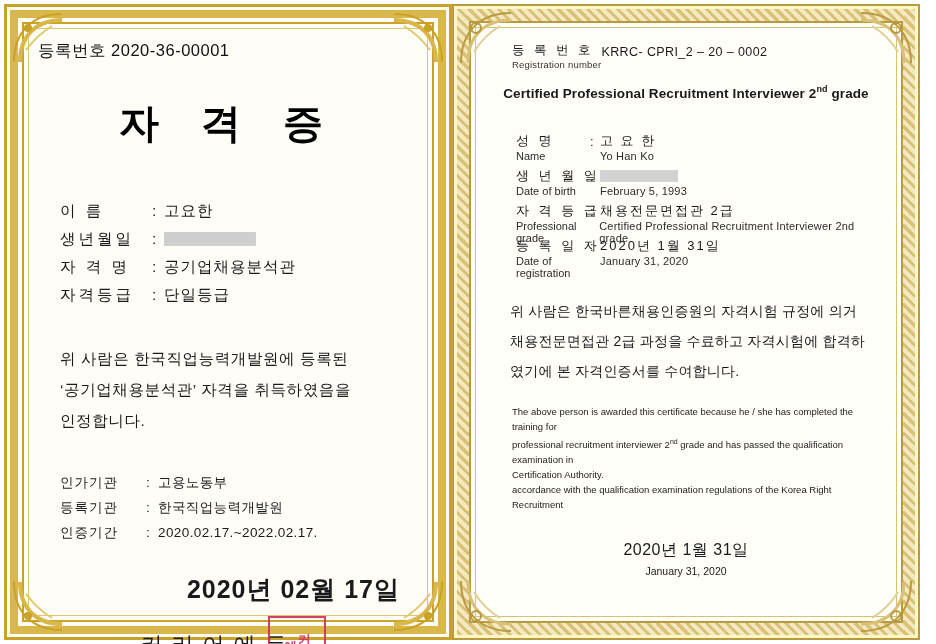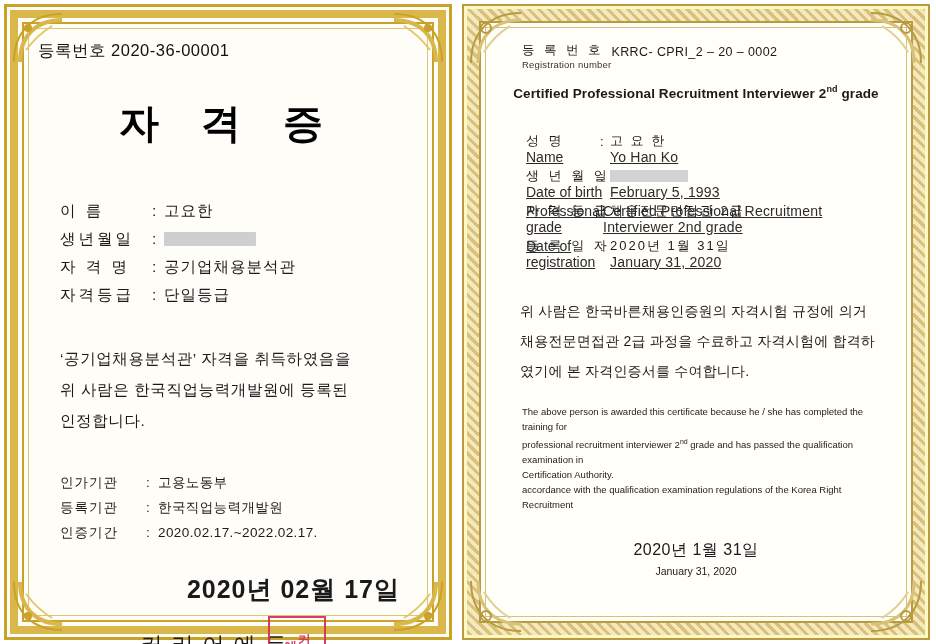--- a/index.html
+++ b/index.html
@@ -7,21 +7,20 @@
     width:936px;height:644px;
     background:#ffffff;
     font-family:"Liberation Sans", sans-serif;
     color:#1a1a1a;
     overflow:hidden;
   }
   .page{
     position:relative;
     width:936px;height:644px;
     display:flex;
-    gap:10px;
     padding:0;
     box-sizing:border-box;
   }
 
   
   .cert-left{
     position:relative;
     width:448px;height:636px;
     margin:4px 0 0 4px;
     background:#fffdf8;
@@ -234,26 +233,25 @@
     margin-top:32px;
     margin-left:28px;
     font-size:13px;
   }
   .r-f-ko{display:flex;align-items:center;height:17px;}
   .r-f-lab{width:74px;letter-spacing:3px;white-space:nowrap;}
   .r-f-colon{width:10px;}
   .r-f-val{letter-spacing:2px;}
   .r-f-en{
     display:flex;
-    font-size:14px;
+    font-size:11px;
     color:#2b2b2b;
     height:15px;
-    align-items:flex-end;
+    align-items:flex-start;
     margin-bottom:3px;
-    text-decoration:underline;
   }
   .r-f-en-lab{width:84px;}
   .r-f-en-val{letter-spacing:.2px;}
   .r-redact{
     display:inline-block;height:12px;width:78px;
     background:#d2d2d2;vertical-align:middle;
   }
   .r-body{
     margin-top:26px;
     margin-left:22px;
@@ -353,22 +351,22 @@
           <span class="field-val">공기업채용분석관</span>
         </div>
         <div class="field-row">
           <span class="field-label">자격등급</span>
           <span class="field-colon">:</span>
           <span class="field-val">단일등급</span>
         </div>
       </div>
 
       <div class="body-text">
+        <div>위 사람은 한국직업능력개발원에 등록된</div>
         <div>‘공기업채용분석관’ 자격을 취득하였음을</div>
-        <div>위 사람은 한국직업능력개발원에 등록된</div>
         <div>인정합니다.</div>
       </div>
 
       <div class="issuer">
         <div class="iss-row">
           <span class="iss-label">인가기관</span>
           <span class="iss-colon">:</span>
           <span>고용노동부</span>
         </div>
         <div class="iss-row">

